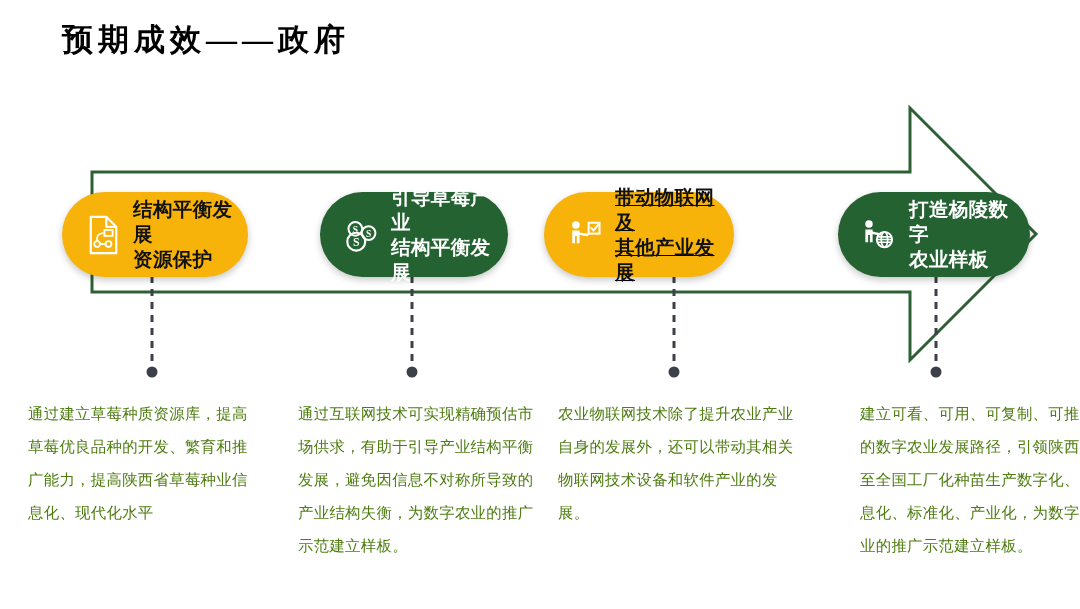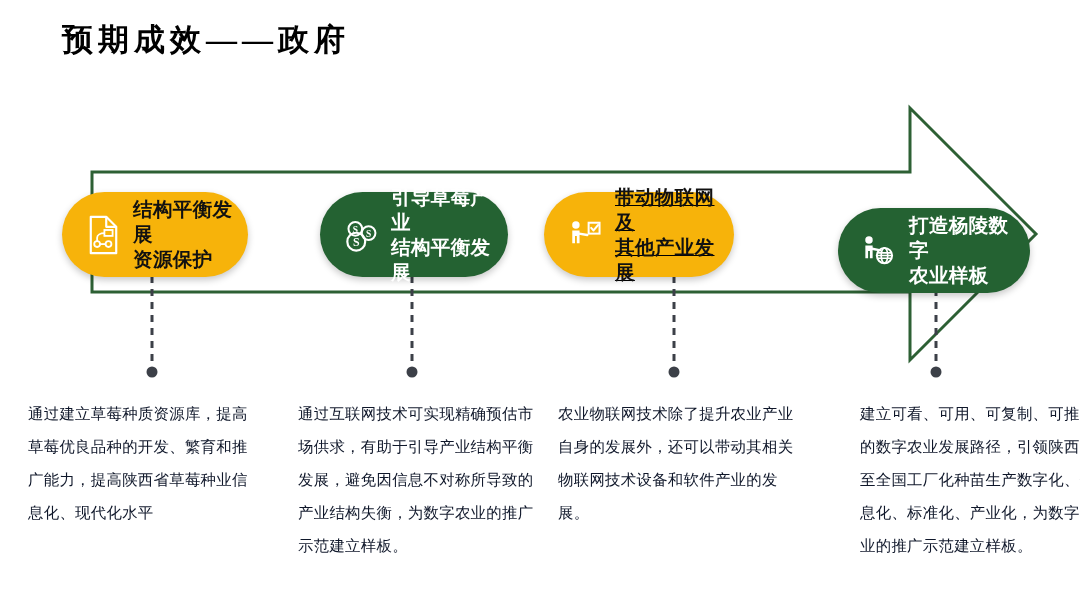--- a/index.html
+++ b/index.html
@@ -42,29 +42,29 @@
   }
   .pill.amber{ background:#f7b30a; }
   .pill.amber .pill-label{ color:#111111; }
   .pill.green{ background:#246232; }
   .pill.green .pill-label{ color:#ffffff; }
 
   
   #pill-0{ left:62px;  top:192px; width:186px; }
   #pill-1{ left:320px; top:192px; width:188px; }
   #pill-2{ left:544px; top:192px; width:190px;text-decoration:underline; }
-  #pill-3{ left:838px; top:192px; width:192px;margin-top:16px; }
+  #pill-3{ left:838px; top:192px; width:192px; }
 
   
   #connectors{ position:absolute; left:0; top:0; width:1080px; height:609px; }
 
   
   .caption{
     position:absolute;
-    font-size:15.4px; line-height:33px; color:#0f172a;
+    font-size:15.4px; line-height:33px; color:#4d7c0f;
     letter-spacing:0.3px;
   }
   #cap-0{ left:28px;  top:397px; width:232px; }
   #cap-1{ left:298px; top:397px; width:236px; }
   #cap-2{ left:558px; top:397px; width:238px;font-family:Liberation Serif, serif; }
   #cap-3{ left:820px; top:397px; width:244px;margin-left:40px; }
 </style>
 </head>
 <body>
 

